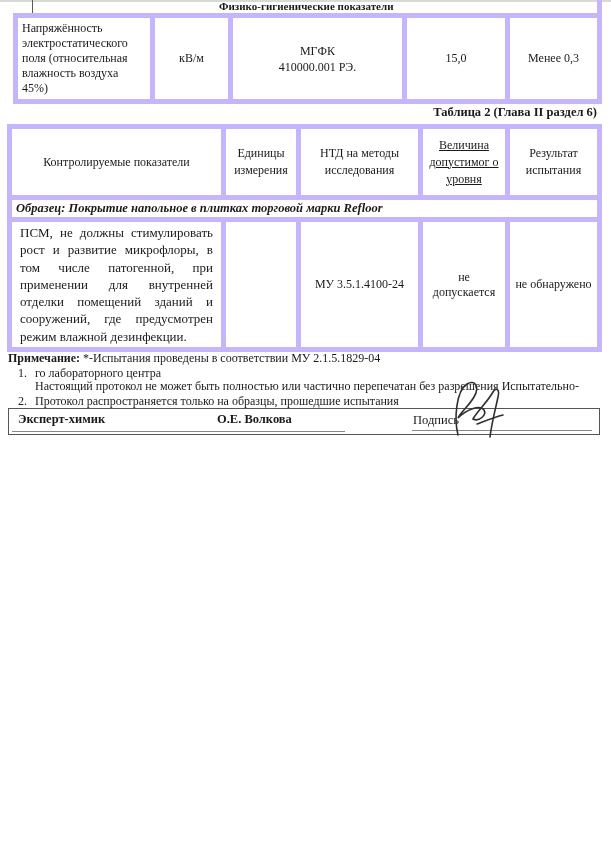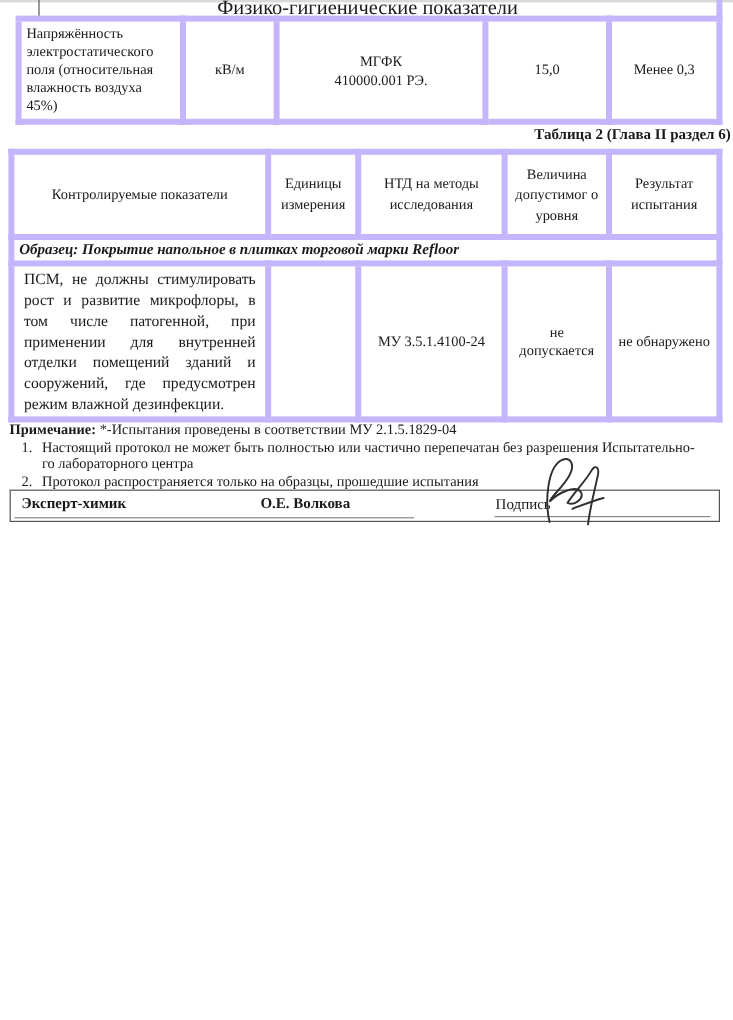--- a/index.html
+++ b/index.html
@@ -6,35 +6,35 @@
   #page{position:relative;width:611px;height:850px;background:#ffffff;overflow:hidden;
         font-family:"Liberation Serif","DejaVu Serif",serif;color:#1a1a1a;}
   .topstrip{position:absolute;left:0;top:0;width:611px;height:2px;background:#d9d9d9;}
   .fragline{position:absolute;left:32px;top:0;width:1px;height:15px;background:#5a5a5a;}
 
   table{border-collapse:collapse;table-layout:fixed;position:absolute;}
   td{border:5px solid #c4b5fd;padding:2px 4px;font-size:12px;vertical-align:middle;
      overflow:hidden;}
   .t1{left:13px;top:0;width:584px;}
   .t2{left:7px;top:124px;width:590px;}
-  .merged-hdr{border-left:0;border-top:0;text-align:center;font-weight:normal;
-              font-size:17px;height:12px;line-height:13px;padding:0 4px;}
+  .merged-hdr{border-left:0;border-top:0;text-align:center;font-weight:bold;
+              font-size:11px;height:12px;line-height:13px;padding:0 4px;}
   .c{text-align:center;}
   .j{text-align:justify;}
   .row1{height:86px;}
   .hdr-row td{height:62px;text-align:center;line-height:17px;}
-  .pad6{padding:2px 6px;}
+  .pad6{padding:2px 6px;text-decoration:underline;}
   .sample-row td{height:15px;text-align:left;font-weight:bold;font-style:italic;
                  font-size:12.5px;padding:1px 4px;}
   .section-row td{height:13px;text-align:center;font-weight:bold;font-size:12.5px;padding:1px 4px;}
   .data-row td{height:118px;}
   .psm{font-size:13px;line-height:17.3px;vertical-align:middle;padding:2px 8px;}
   .line{display:block;line-height:16px;}
 
-  .caption{position:absolute;right:2px;top:105px;font-weight:bold;font-size:12.5px;}
+  .caption{position:absolute;right:14px;top:105px;font-weight:bold;font-size:12.5px;}
 
   .notes{position:absolute;left:8px;top:352px;width:592px;font-size:12px;line-height:13.5px;}
   .note-head{margin-bottom:1px;}
   .note-label{font-weight:bold;}
   .note-item{display:flex;margin-top:1px;}
   .note-num{width:17px;margin-left:10px;flex:0 0 auto;}
   .note-text{flex:1;}
 
   .sigbox{position:absolute;left:8px;top:408px;width:590px;height:25px;border:1px solid #555;}
   .sig-underline-left{position:absolute;left:12px;top:431px;width:333px;height:1px;background:#888;}
@@ -108,22 +108,22 @@
     </table>
 
   <div class="notes">
     <div class="note-head">
       <span class="note-label">Примечание:</span>
       <span>*-Испытания проведены в соответствии  МУ 2.1.5.1829-04</span>
     </div>
     <div class="note-item">
       <span class="note-num">1.</span>
       <span class="note-text">
+        <span class="line" style="line-height:13.5px">го лабораторного центра</span>
         <span class="line" style="line-height:13.5px">Настоящий протокол не может быть полностью или частично перепечатан без разрешения Испытательно-</span>
-        <span class="line" style="line-height:13.5px">го лабораторного центра</span>
       </span>
     </div>
     <div class="note-item">
       <span class="note-num">2.</span>
       <span class="note-text">Протокол распространяется только на образцы, прошедшие испытания</span>
     </div>
   </div>
 
   <div class="sigbox"></div>
   <div class="sig-underline-left"></div>

